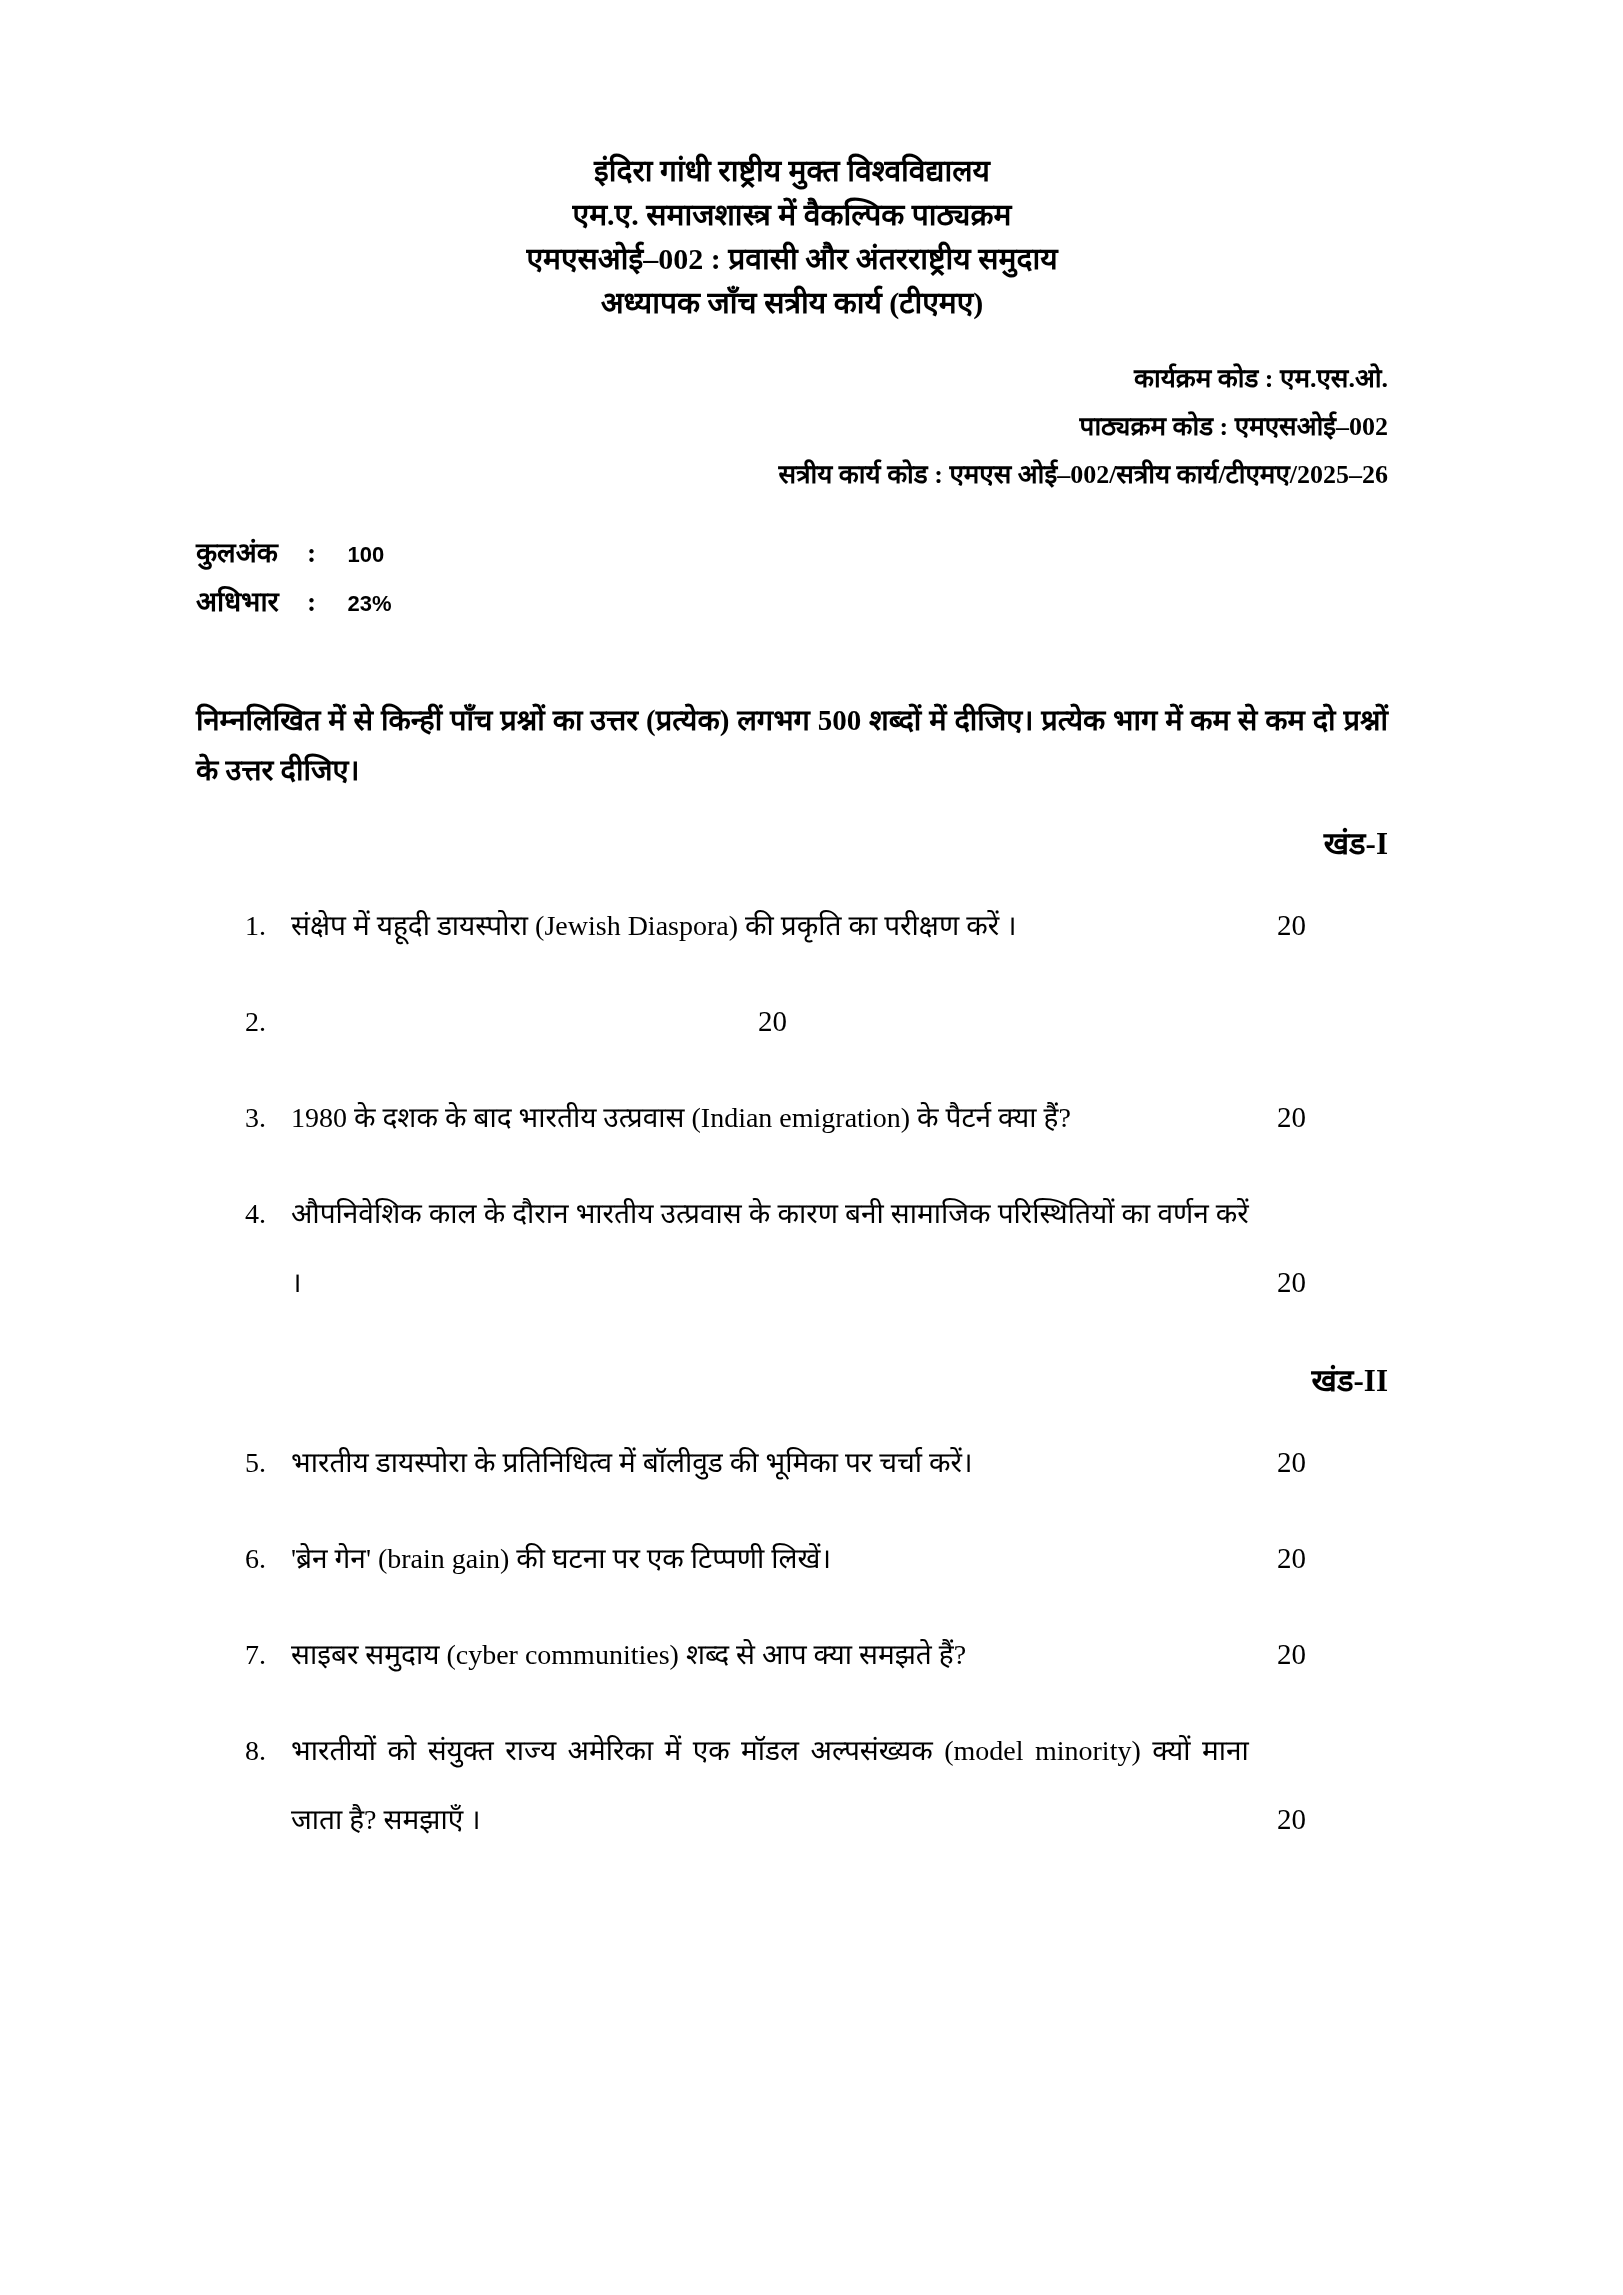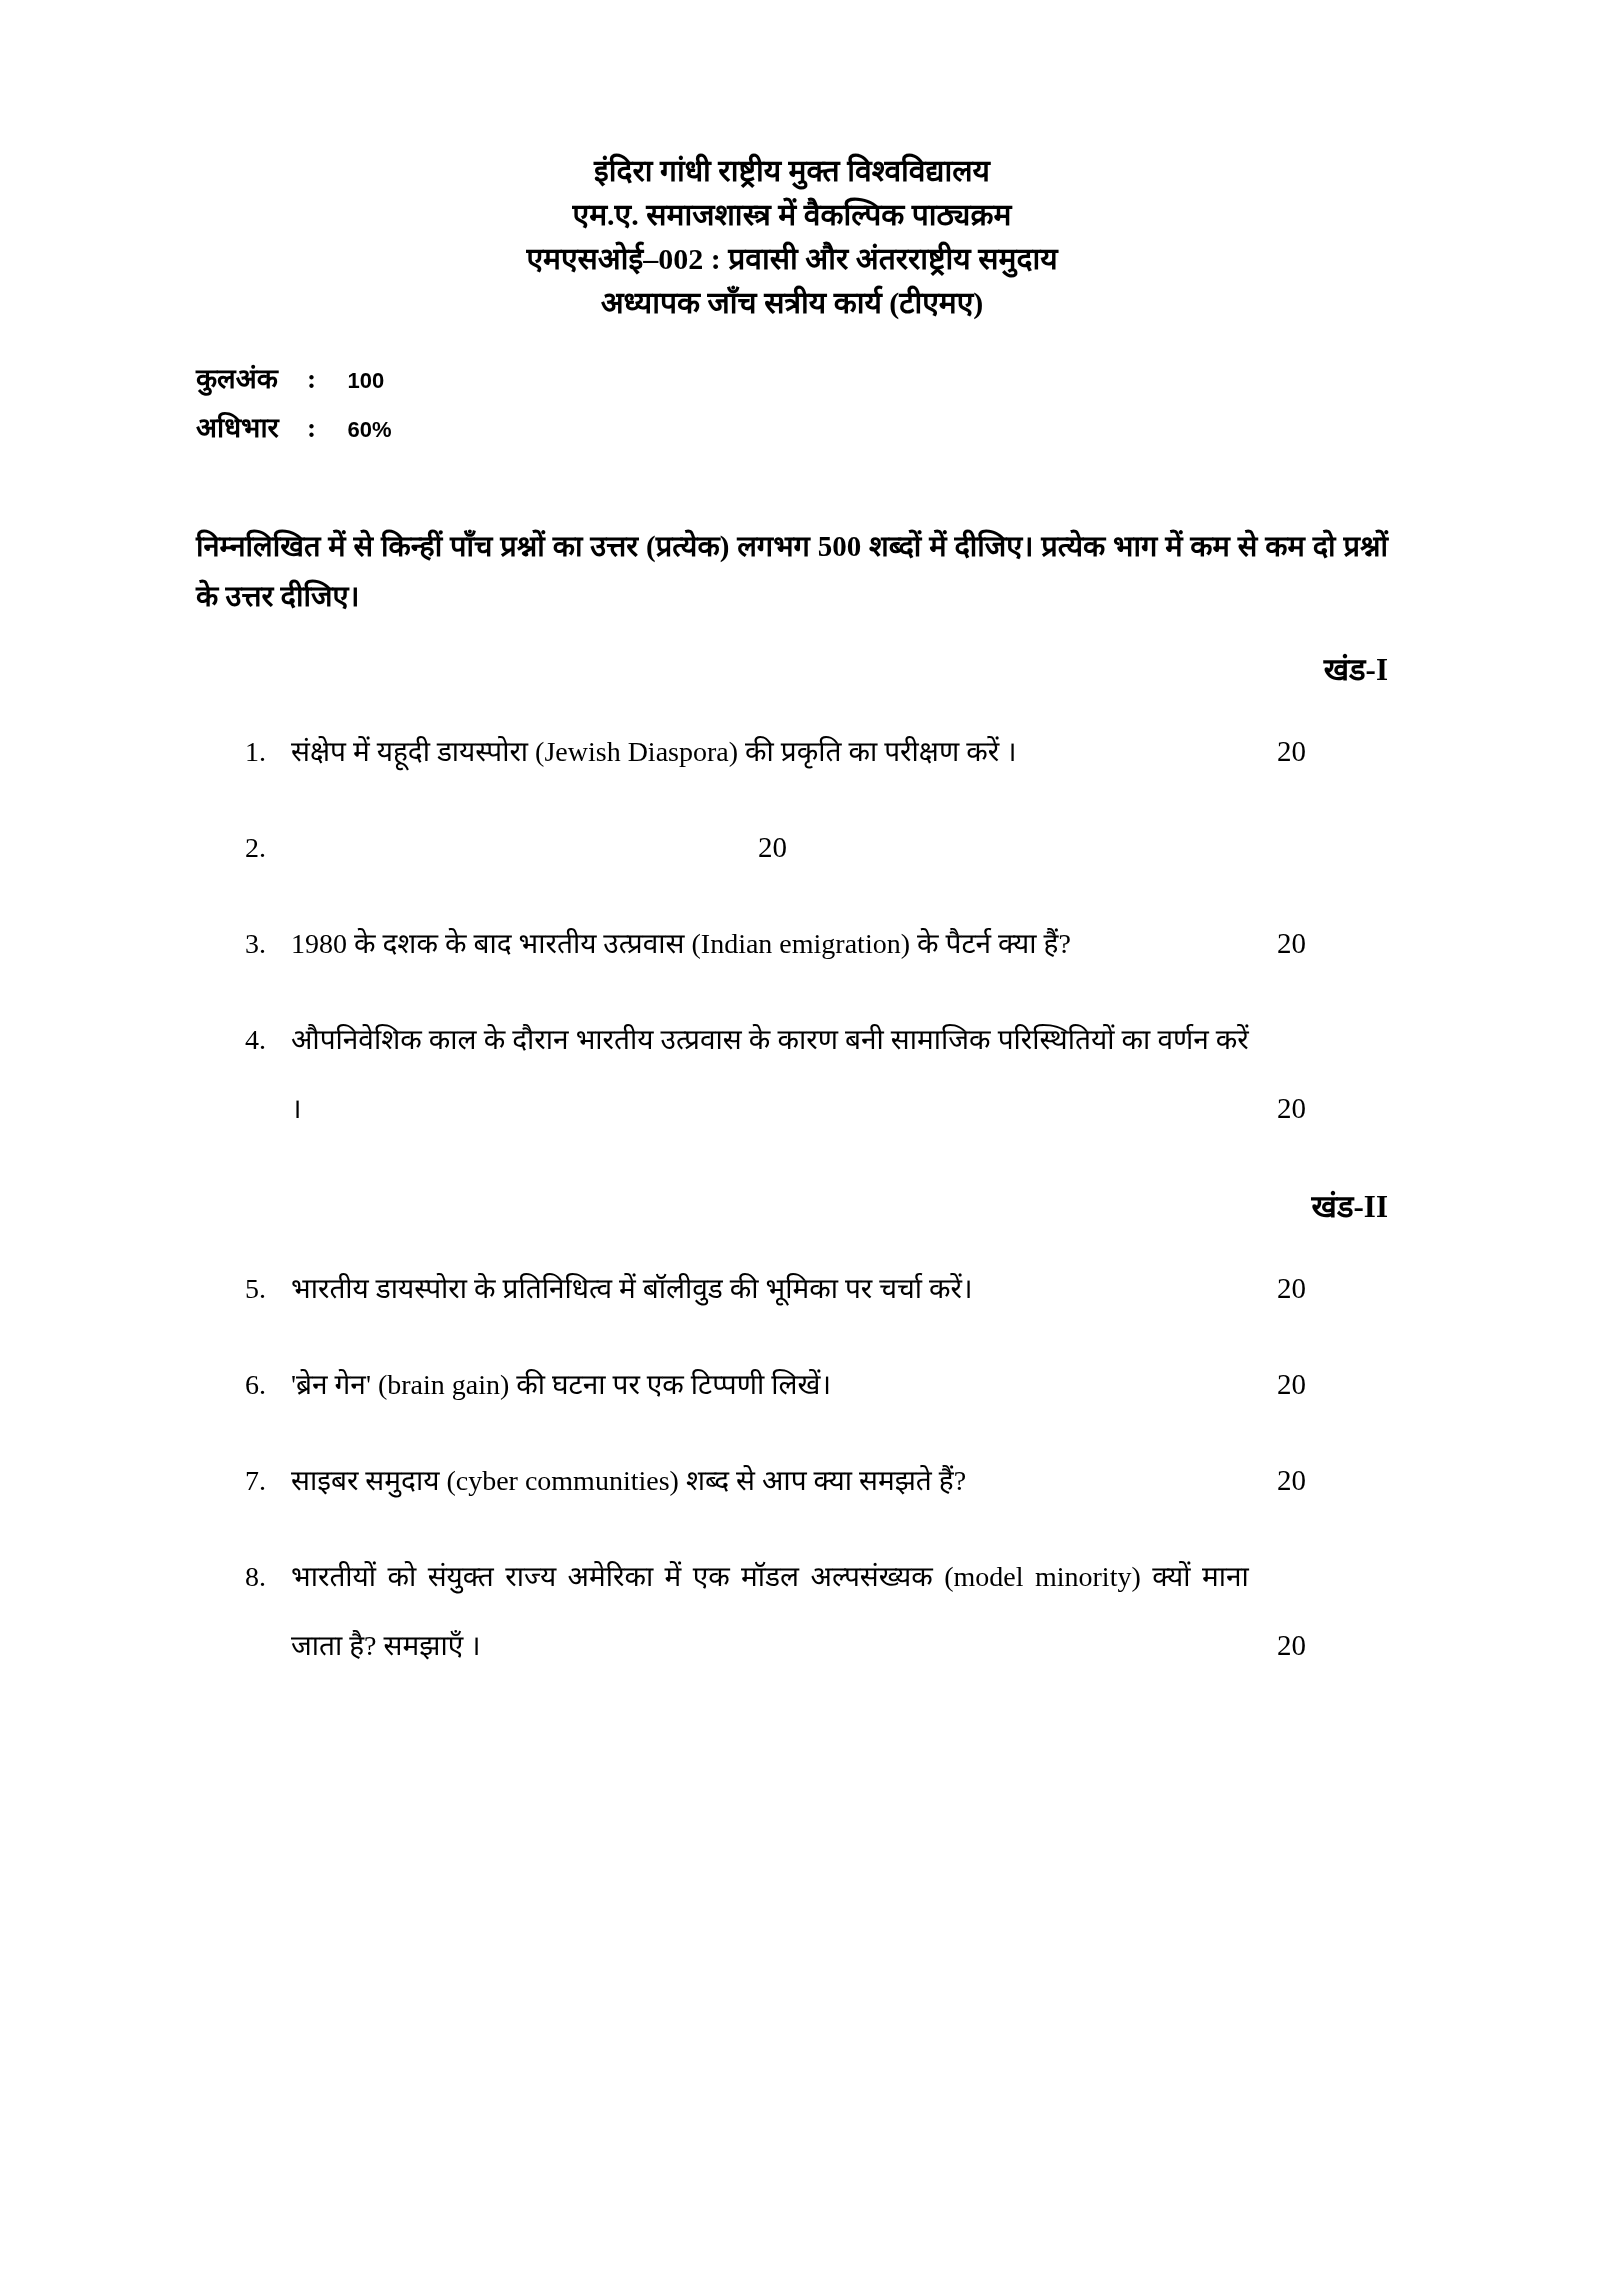--- a/index.html
+++ b/index.html
@@ -109,27 +109,32 @@
 
 <div class="page">
 
   <div class="title-block">
     <div>इंदिरा गांधी राष्ट्रीय मुक्त विश्वविद्यालय</div>
     <div>एम.ए. समाजशास्त्र में वैकल्पिक पाठ्यक्रम</div>
     <div>एमएसओई–002 : प्रवासी और अंतरराष्ट्रीय समुदाय</div>
     <div>अध्यापक जाँच सत्रीय कार्य (टीएमए)</div>
   </div>
 
+  <div class="code-block">
+    <div>कार्यक्रम कोड : एम.एस.ओ.</div>
+    <div>पाठ्यक्रम कोड : एमएसओई–002</div>
+    <div>सत्रीय कार्य कोड : एमएस ओई–002/सत्रीय कार्य/टीएमए/2025–26</div>
+  </div>
 
   <div class="marks-block">
     <div>
       <span class="mlabel">कुलअंक</span><span class="msep">:</span><span class="mvalue">100</span>
     </div>
     <div>
-      <span class="mlabel">अधिभार</span><span class="msep">:</span><span class="mvalue">60%</span>
+      <span class="mlabel">अधिभार</span><span class="msep">:</span><span class="mvalue">23%</span>
     </div>
   </div>
 
   <div class="instructions">निम्नलिखित में से किन्हीं पाँच प्रश्नों का उत्तर (प्रत्येक) लगभग 500 शब्दों में दीजिए। प्रत्येक भाग में कम से कम दो प्रश्नों के उत्तर दीजिए।</div>
 
   <div class="section">
     <div class="section-heading">खंड-I</div>
     <div class="questions">
       <div class="question">
         <span class="qnum">1.</span>

